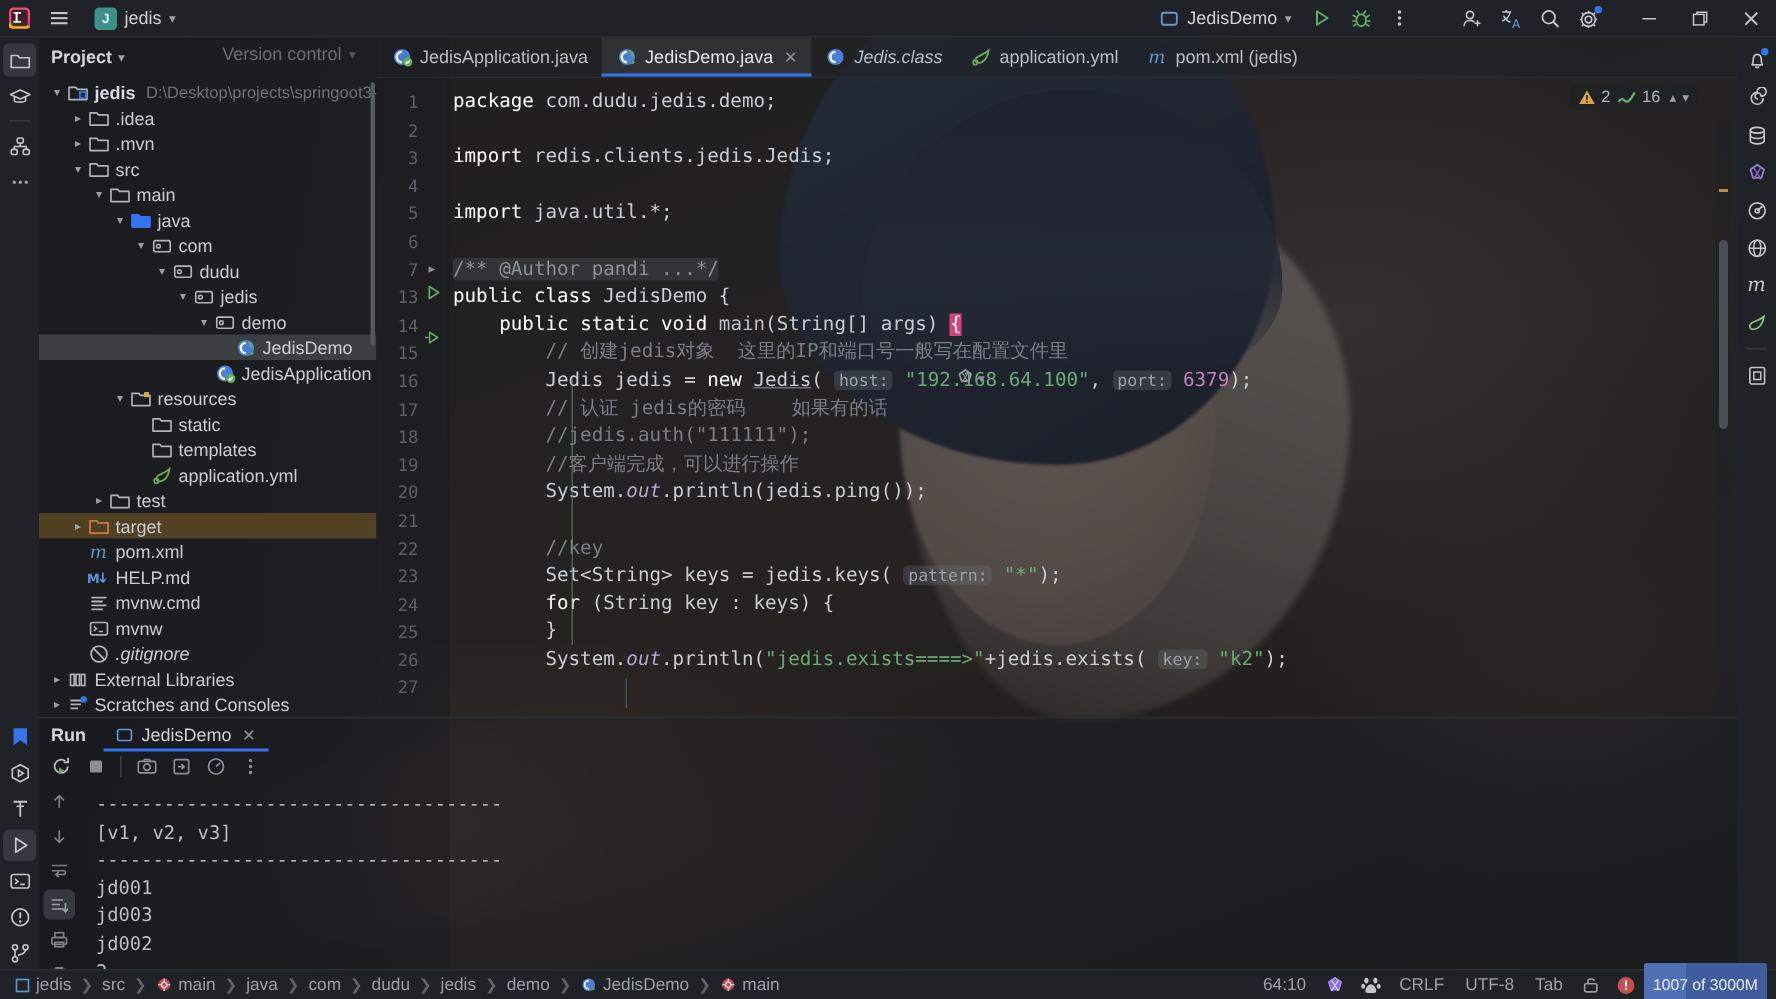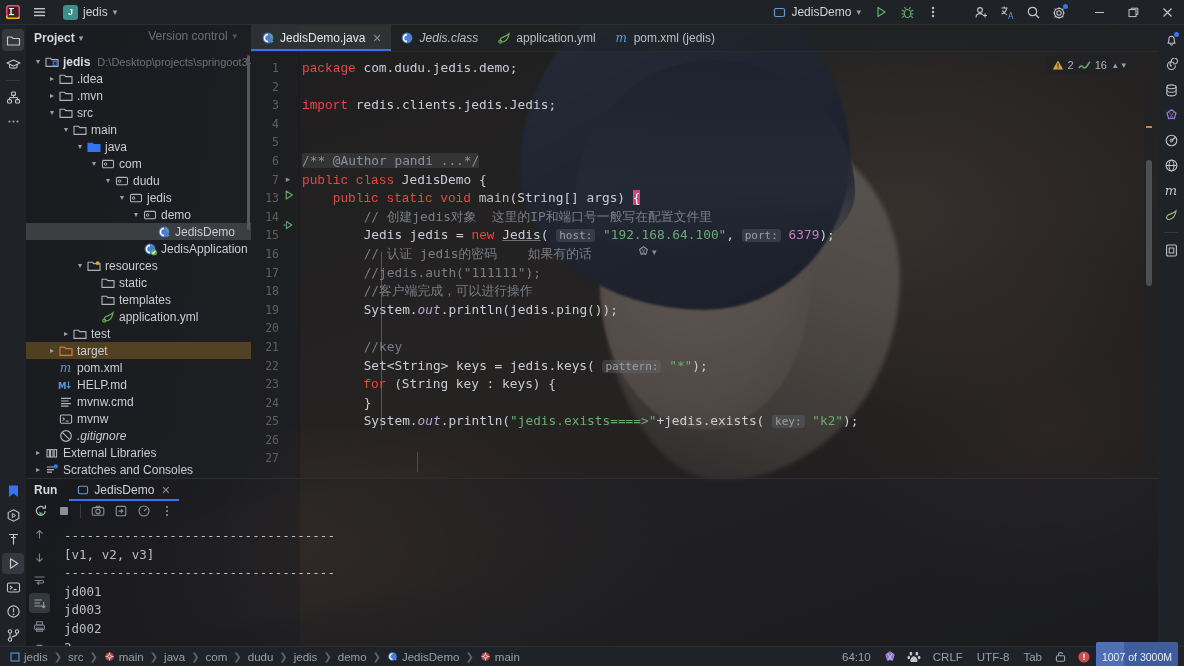--- a/index.html
+++ b/index.html
@@ -135,21 +135,21 @@
   #code-wrap { flex:1; position:relative; overflow:hidden; }
   #gutter { position:absolute; left:0; top:0; width:47px; height:100%;
             background:rgba(33,35,38,.45); }
   #lnums { position:absolute; left:0; top:7px; width:28px; text-align:right;
            font-family:"DejaVu Sans Mono", monospace; font-size:11.5px; color:#5b6066; }
   #lnums div { height:18.6px; line-height:18.6px; }
   .gmark { position:absolute; width:14px; height:18px; display:flex; align-items:center; justify-content:center; }
   #codearea { position:absolute; left:47px; top:7px; right:0; bottom:0;
               font-family:"DejaVu Sans Mono", monospace; font-size:12.8px; }
   .cl { height:18.6px; line-height:18.6px; white-space:pre; padding-left:4px; }
-  .kw { color:#ef4444;font-family:Liberation Mono, monospace; }
+  .kw { color:#ffffff; }
   .str { color:#6aab73; }
   .num { color:#c77dbb; }
   .cm { color:#7a7e85; }
   .fold { background:rgba(120,124,132,.22); color:#8b9098; border-radius:2px; }
   .fld { color:#c8ccd4; }
   .stat { color:#bcbec4; }
   .ital { font-style:italic; color:#b3a8d4; }
   .hint { background:rgba(110,115,124,.30); color:#9aa0a8; font-size:11px;
           border-radius:3px; padding:0 3px; }
   .br-hl { background:#d9417b; color:#ffffff; }
@@ -705,20 +705,31 @@
             </svg>
           </span>
           <span class="nm">Scratches and Consoles</span>
         </div>
       </div>
     <div id="proj-scroll"></div>
   </div>
 
   <div id="editor" class="chrome">
     <div id="tabs">
+        <div class="tab">
+          <span class="ic16">
+            <svg width="14" height="14" viewBox="0 0 14 14">
+              <circle cx="7" cy="7" r="5.4" fill="#4b7fd6"></circle>
+              <path d="M7 3.5 A3.5 3.5 0 0 0 7 10.5" fill="none" stroke="#fff" stroke-width="1.5"></path>
+              <circle cx="11" cy="10.4" r="3" fill="#6aab55"></circle>
+              <path d="M12.6 8.8 C12.6 8.8 12.2 11.8 10 11.9 C9.2 11.95 9 11 9.4 10.5 C10 9.6 11.3 9.9 12.6 8.8 Z" fill="#dff0d6"></path>
+            </svg>
+          </span>
+          <span class="tl">JedisApplication.java</span>
+        </div>
         <div class="tab active">
           <span class="ic16">
             <svg width="14" height="14" viewBox="0 0 14 14">
               <circle cx="7" cy="7" r="5.4" fill="#4b7fd6"></circle>
               <path d="M7 3.5 A3.5 3.5 0 0 0 7 10.5" fill="none" stroke="#fff" stroke-width="1.5"></path>
               <path d="M8.8 3.2 A4.2 4.2 0 0 1 11 6.6" fill="none" stroke="#5fad65" stroke-width="1.6"></path>
               <path d="M10.2 9.2 L12.6 10.6 L10.2 12 Z" fill="#5fad65"></path>
             </svg>
           </span>
           <span class="tl">JedisDemo.java</span>
@@ -791,20 +802,21 @@
             <path d="M1.5 6 L4 6" stroke="#6897d8" stroke-width="1.1"></path>
             <path d="M5 2 L11.2 6 L5 10 Z" fill="none" stroke="#5fad65" stroke-width="1.15" stroke-linejoin="round"></path>
           </svg>
         </div>
       </div>
       <div id="codearea">
           <div class="cl"><span class="kw">package </span><span class="fld">com.dudu.jedis.demo;</span></div>
           <div class="cl">&nbsp;</div>
           <div class="cl"><span class="kw">import </span><span class="fld">redis.clients.jedis.Jedis;</span></div>
           <div class="cl">&nbsp;</div>
+          <div class="cl"><span class="kw">import </span><span class="fld">java.util.*;</span></div>
           <div class="cl">&nbsp;</div>
           <div class="cl"><span class="fold">/** @Author pandi ...*/</span></div>
           <div class="cl"><span class="kw">public </span><span class="kw">class </span><span class="fld">JedisDemo </span><span class="fld">{</span></div>
           <div class="cl"><span class="kw">    public </span><span class="kw">static </span><span class="kw">void </span><span class="stat">main</span><span class="fld">(String[] args) </span><span class="br-hl">{</span></div>
           <div class="cl"><span class="cm">        // 创建jedis对象  这里的IP和端口号一般写在配置文件里</span></div>
           <div class="cl"><span class="fld">        Jedis jedis = </span><span class="kw">new </span><span class="und">Jedis</span><span class="fld">( </span><span class="hint">host:</span><span class="fld"> </span><span class="str">"192.168.64.100"</span><span class="fld">, </span><span class="hint">port:</span><span class="fld"> </span><span class="num">6379</span><span class="fld">);</span></div>
           <div class="cl"><span class="cm">        // 认证 jedis的密码    如果有的话</span></div>
           <div class="cl"><span class="cm">        //jedis.auth("111111");</span></div>
           <div class="cl"><span class="cm">        //客户端完成，可以进行操作</span></div>
           <div class="cl"><span class="fld">        System.</span><span class="ital">out</span><span class="fld">.println(jedis.ping());</span></div>

